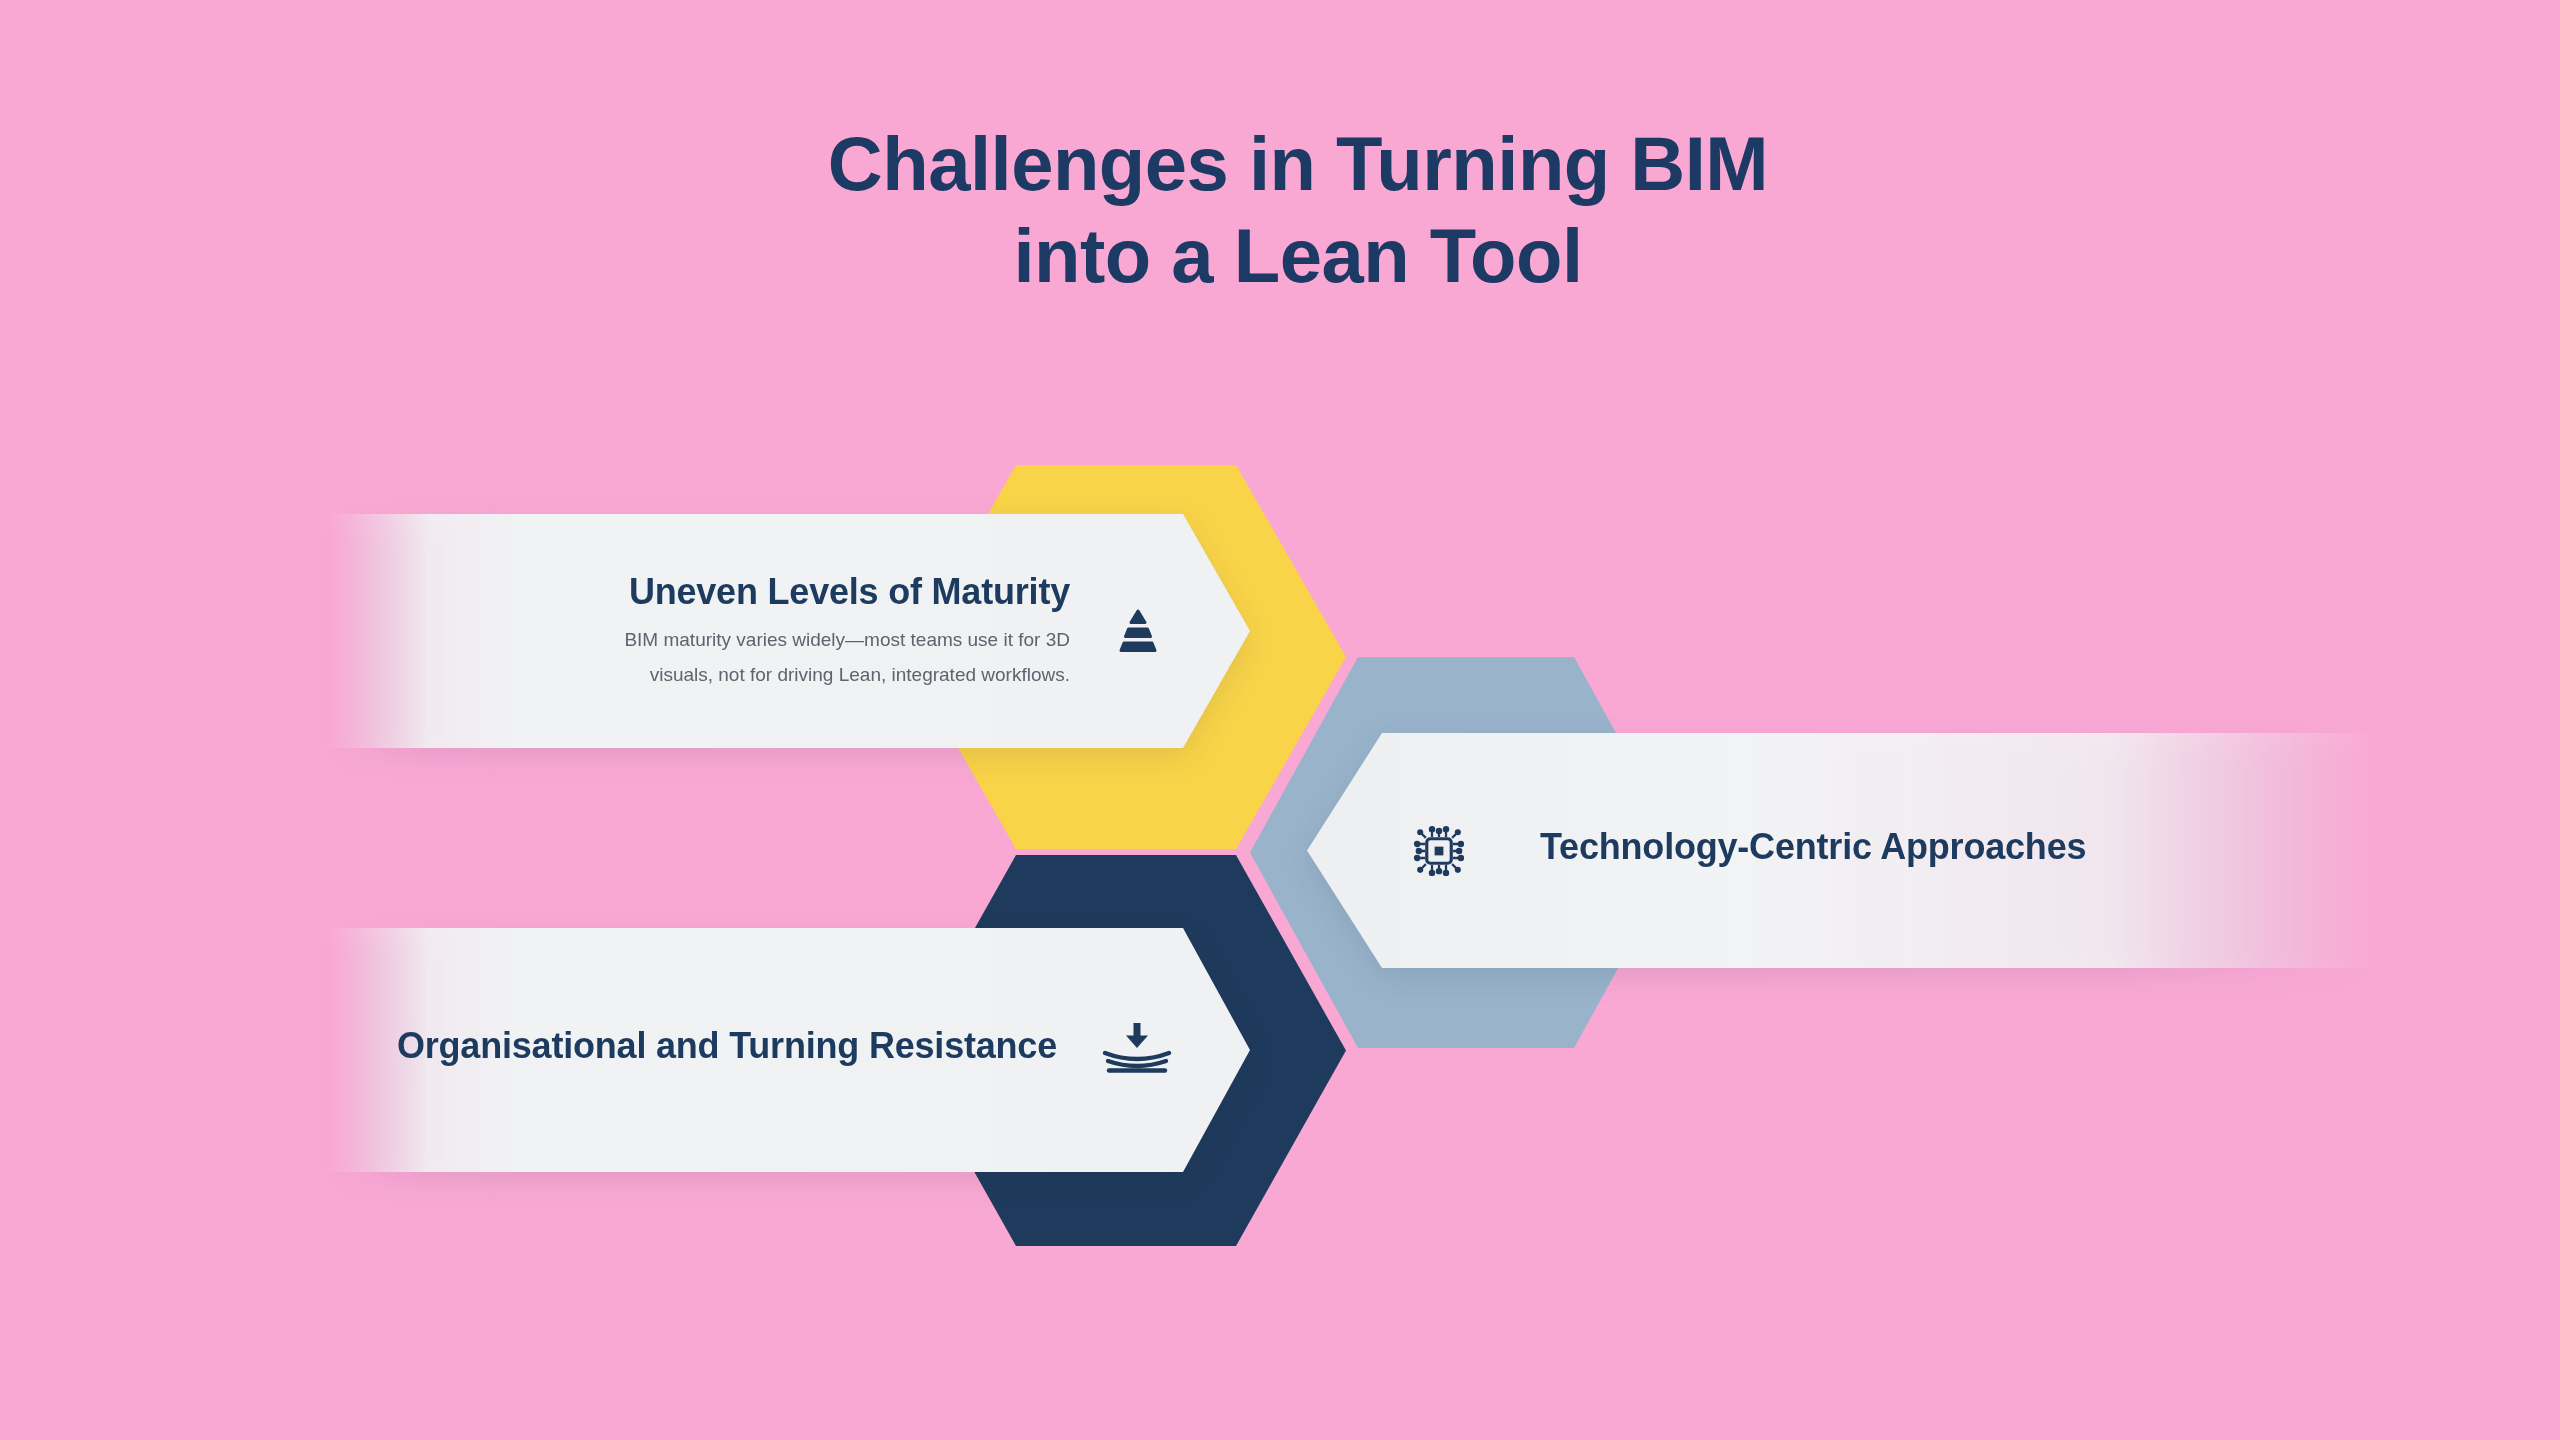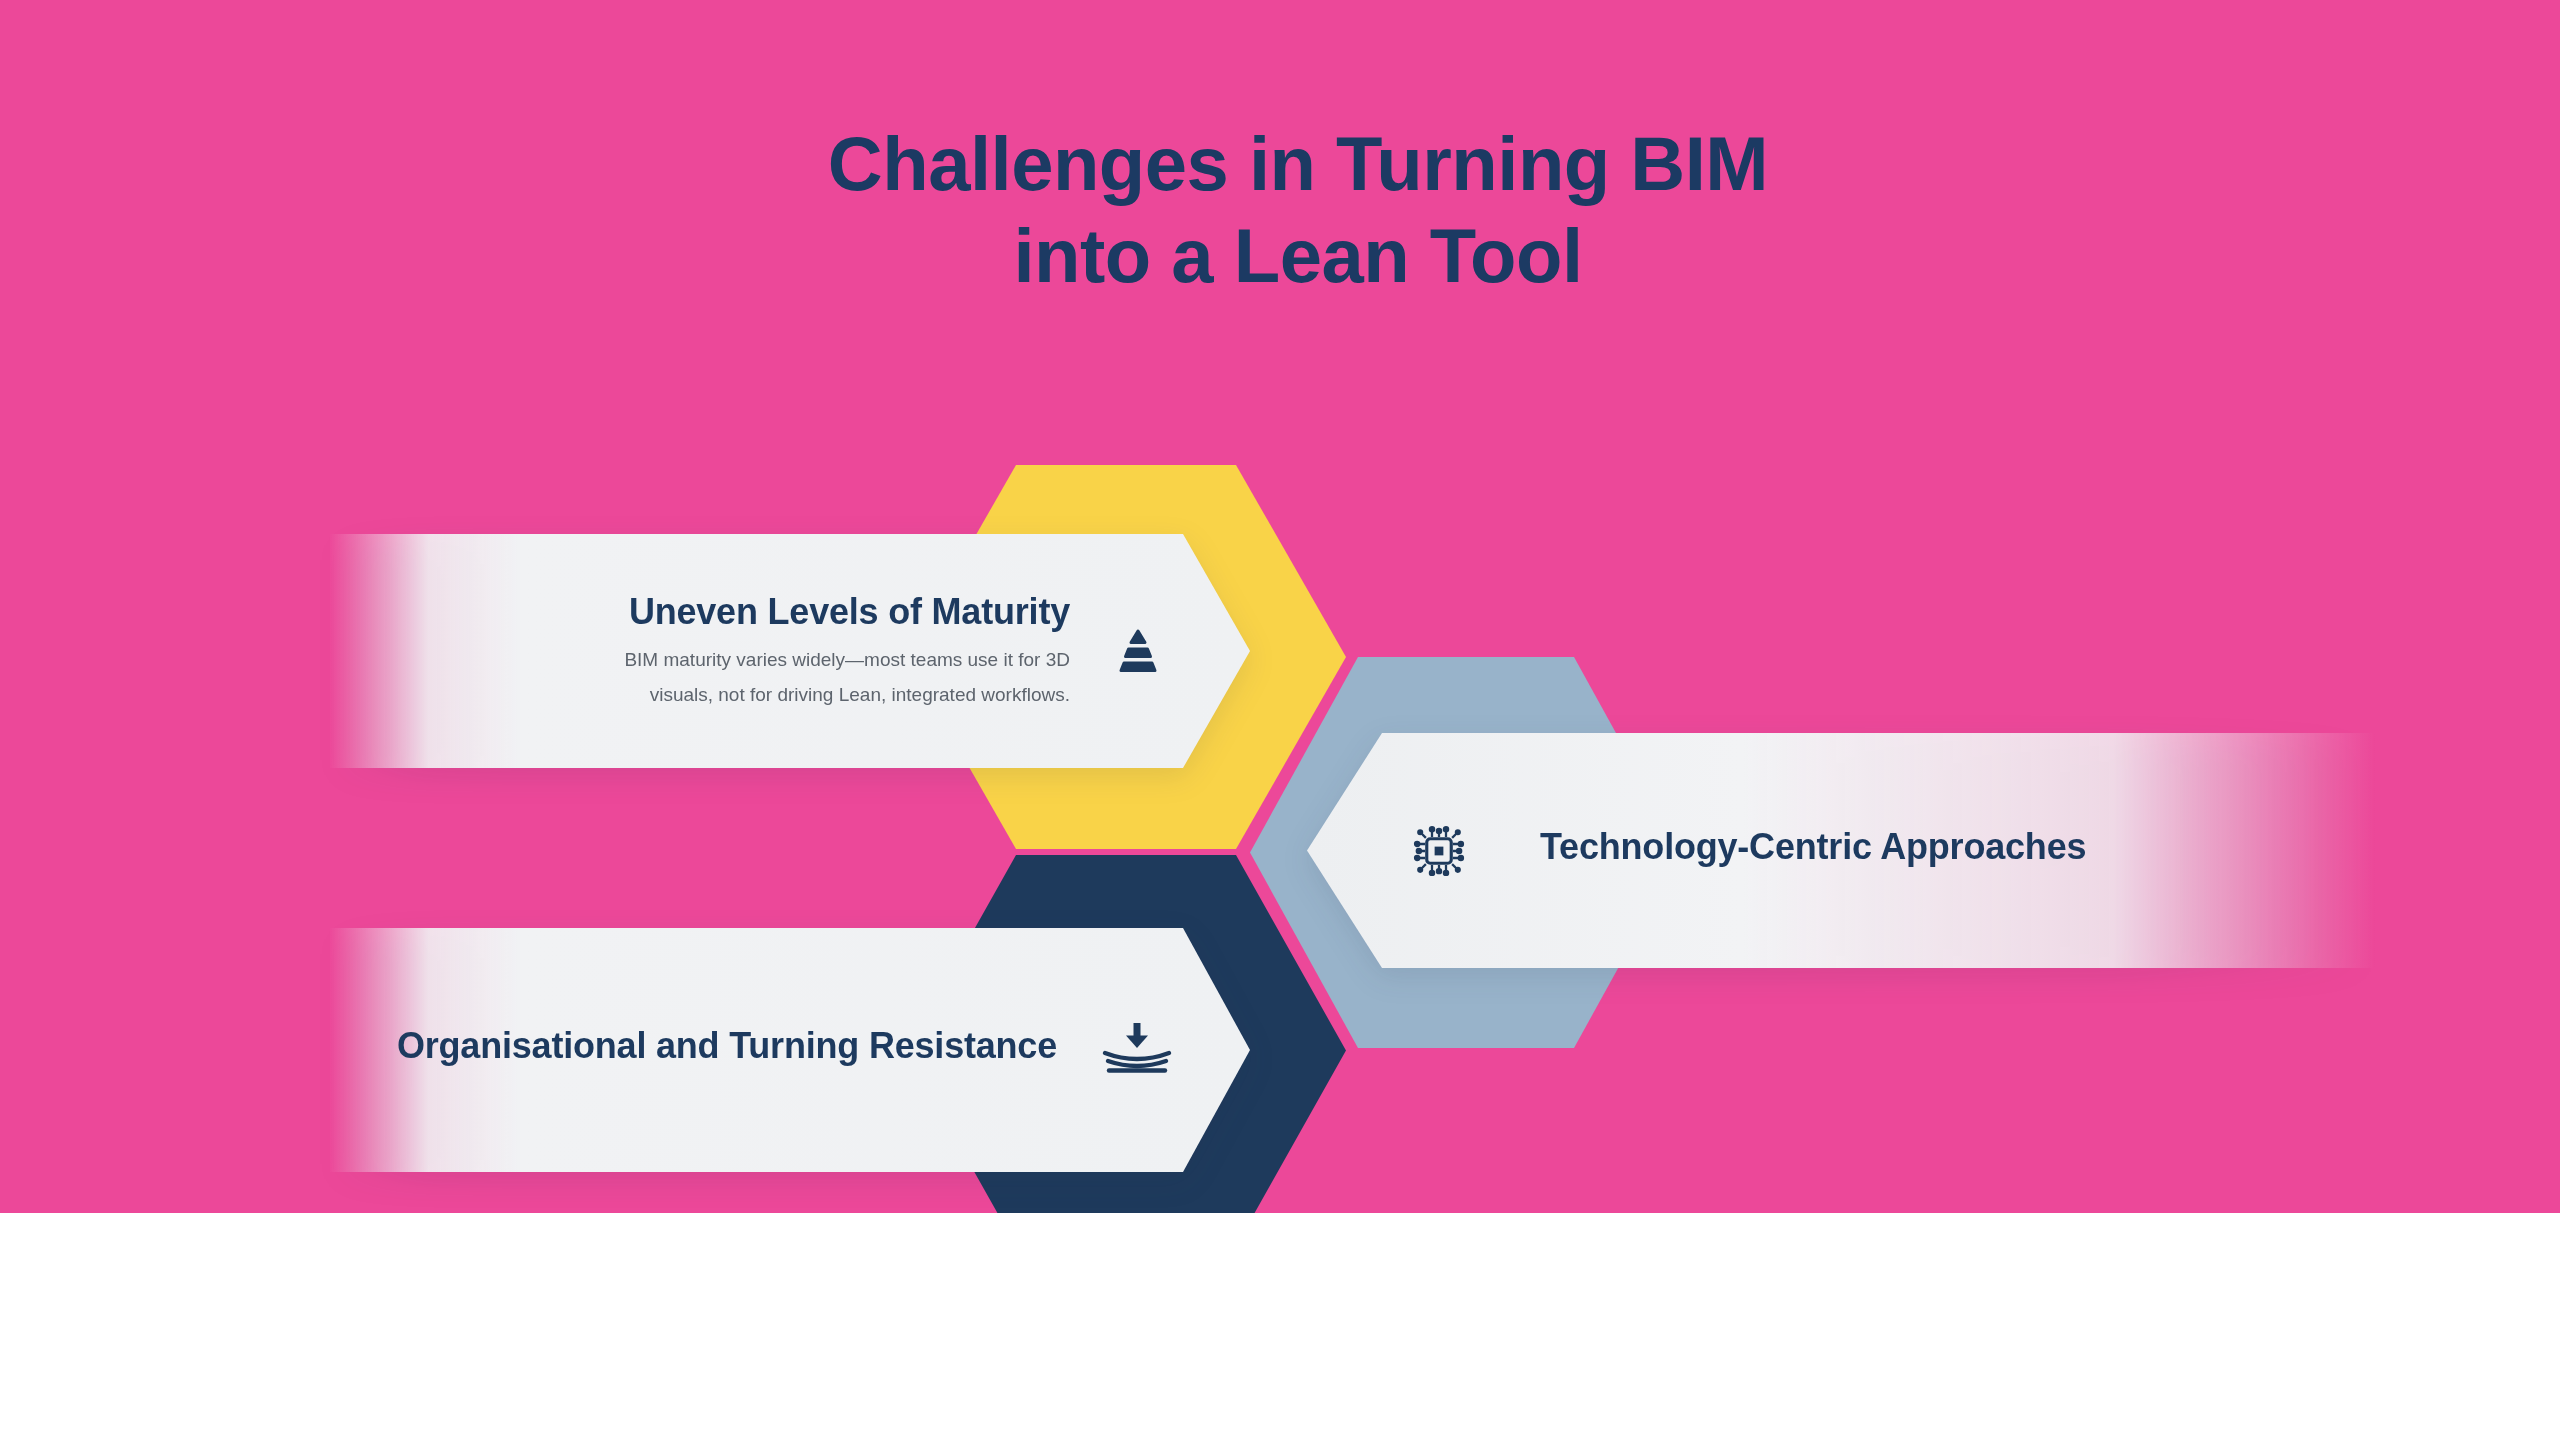--- a/index.html
+++ b/index.html
@@ -1,17 +1,17 @@
 <!DOCTYPE html>
 <html><head>
 <meta charset="utf-8">
 <style>
   html,body{margin:0;padding:0;background:#ffffff;}
   .stage{
-    position:relative;width:2560px;height:1213px;background:#ec4899;
+    position:relative;width:2560px;height:1440px;background:#f9a8d4;
     font-family:"Liberation Sans",sans-serif;overflow:hidden;
   }
   
   .title{
     position:absolute;left:0;top:118px;width:2560px;
     text-align:center;color:#1C3A63;font-weight:700;
     font-size:76px;line-height:92px;letter-spacing:-0.5px;
     transform:translateX(18px);
   }
   
@@ -27,21 +27,21 @@
   .card{position:relative;width:100%;height:100%;}
   .card-right{ 
     clip-path:polygon(0 0,calc(100% - 67px) 0,100% 50%,calc(100% - 67px) 100%,0 100%);
     background:linear-gradient(90deg,rgba(241,242,244,0) 7%,rgba(241,242,244,0.9) 17%,#f1f2f4 26%,#eff1f3 100%);
   }
   .card-left{ 
     clip-path:polygon(75px 0,100% 0,100% 100%,75px 100%,0 50%);
     background:linear-gradient(90deg,#edeff1 0%,#f2f3f5 40%,rgba(242,243,245,0.85) 74%,rgba(242,243,245,0) 98%);
     text-decoration:underline;
   }
-  .cs-1{left:260px;top:534px;width:990px;height:234px;}
+  .cs-1{left:260px;top:514px;width:990px;height:234px;}
   .cs-2{left:1307px;top:733px;width:1090px;height:235px;}
   .cs-3{left:260px;top:928px;width:990px;height:244px;}
   .txt{position:absolute;top:50%;transform:translateY(-50%);}
   .txt-r{text-align:right;}
   .txt-l{text-align:left;}
   .t1{right:180px;}
   .t2{left:233px;}
   .t3{right:193px;}
   .card-heading{
     color:#1D3A5F;font-weight:700;font-size:36px;line-height:44px;

